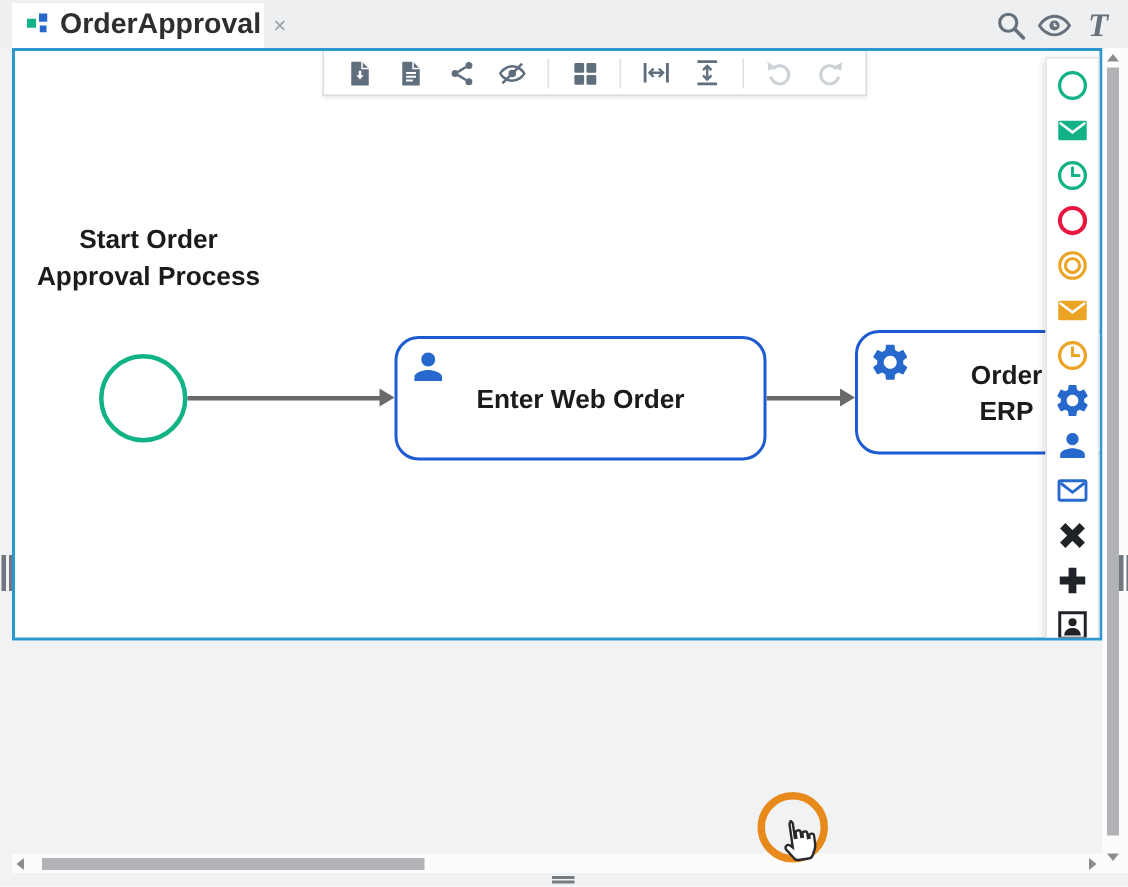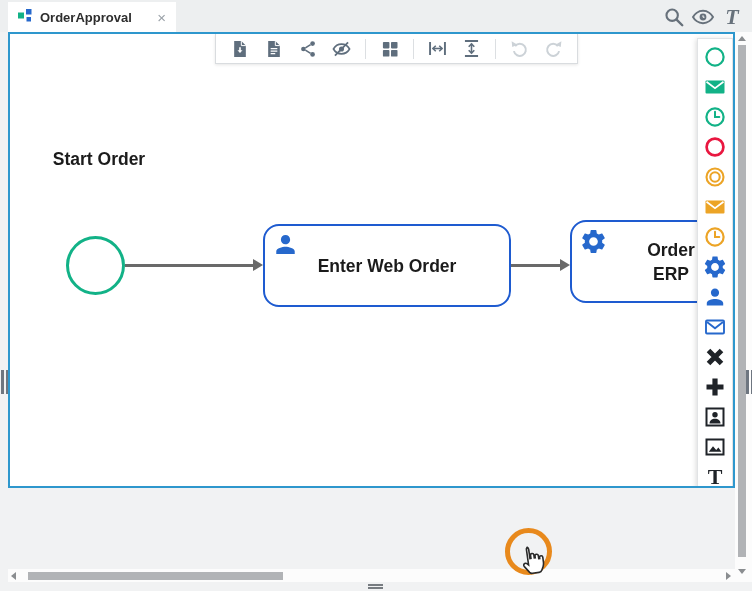--- a/index.html
+++ b/index.html
@@ -3,28 +3,28 @@
 <meta charset="utf-8">
 <style>
   * { margin:0; padding:0; box-sizing:border-box; }
   html,body { width:752px; height:591px; overflow:hidden; }
   body { position:relative; background:#f1f2f3; font-family:"Liberation Sans",sans-serif; }
 
   
   .tabbar { position:absolute; left:0; top:0; width:752px; height:32px; background:#edeff0; }
   .tab { position:absolute; left:8px; top:2px; width:168px; height:30px; background:#fff;
          display:flex; align-items:center; gap:8px; padding:0 10px; }
-  .tab-title { flex:1; font-size:13px; font-weight:700; color:#2e2e2e; white-space:nowrap; }
+  .tab-title { flex:1; font-size:19px; font-weight:700; color:#2e2e2e; white-space:nowrap; }
   .tab-close { color:#9aa1a8; font-size:15px; font-weight:400; cursor:pointer; }
   .topbar-icons { position:absolute; top:5px; right:8px; display:flex; align-items:center; gap:5px; }
   .topbar-icons .ticon { width:24px; height:24px; display:flex; align-items:center; justify-content:center; }
   .t-glyph { font-family:"Liberation Serif",serif; font-style:italic; font-weight:700; font-size:22px; color:#67717b; }
 
   
-  .canvas { position:absolute; left:8px; top:32px; width:727px; height:456px;
+  .canvas { position:absolute; left:8px; top:32px; width:727px; height:395px;
             border:2px solid #2e97cd; background:#fff; overflow:hidden; }
 
   
   .fl-toolbar { position:absolute; left:205px; top:0; height:30px; background:#fff;
                 border:1px solid #d9dcdf; border-top:none; display:flex; align-items:center;
                 padding:0 13px; gap:13px; box-shadow:0 1px 3px rgba(0,0,0,.10); z-index:4; }
   .tb-icon { width:21px; height:21px; display:flex; align-items:center; justify-content:center; }
   .tb-sep { width:1px; height:20px; background:#dcdfe2; }
 
   
@@ -202,20 +202,21 @@
     <span class="tb-icon">
       <svg width="21" height="21" viewBox="0 0 24 24" style="transform:scaleX(-1)">
         <path d="M7 9.2a6.9 6.9 0 1 1-1.4 5.8" fill="none" stroke="#ccd2d7" stroke-width="2.3"></path>
         <path d="M3 3.8l.7 6.6 6.1-2.6z" fill="#ccd2d7"></path>
       </svg>
     </span>
   </div>
 
   <div class="start-label">
     <div>Start Order</div>
+    <div>Approval Process</div>
   </div>
 
   <div class="start-event"></div>
 
   <div class="arrow arrow1"></div>
 
   <div class="task task1">
     <span class="task-icon">
       <svg width="27" height="27" viewBox="0 0 24 24">
         <path d="M12 11.8c2.3 0 4.1-1.8 4.1-4.1S14.3 3.6 12 3.6 7.9 5.4 7.9 7.7s1.8 4.1 4.1 4.1zm0 2.1c-2.8 0-8.2 1.4-8.2 4.1v2.4h16.4V18c0-2.7-5.4-4.1-8.2-4.1z" fill="#2668cc"></path>

